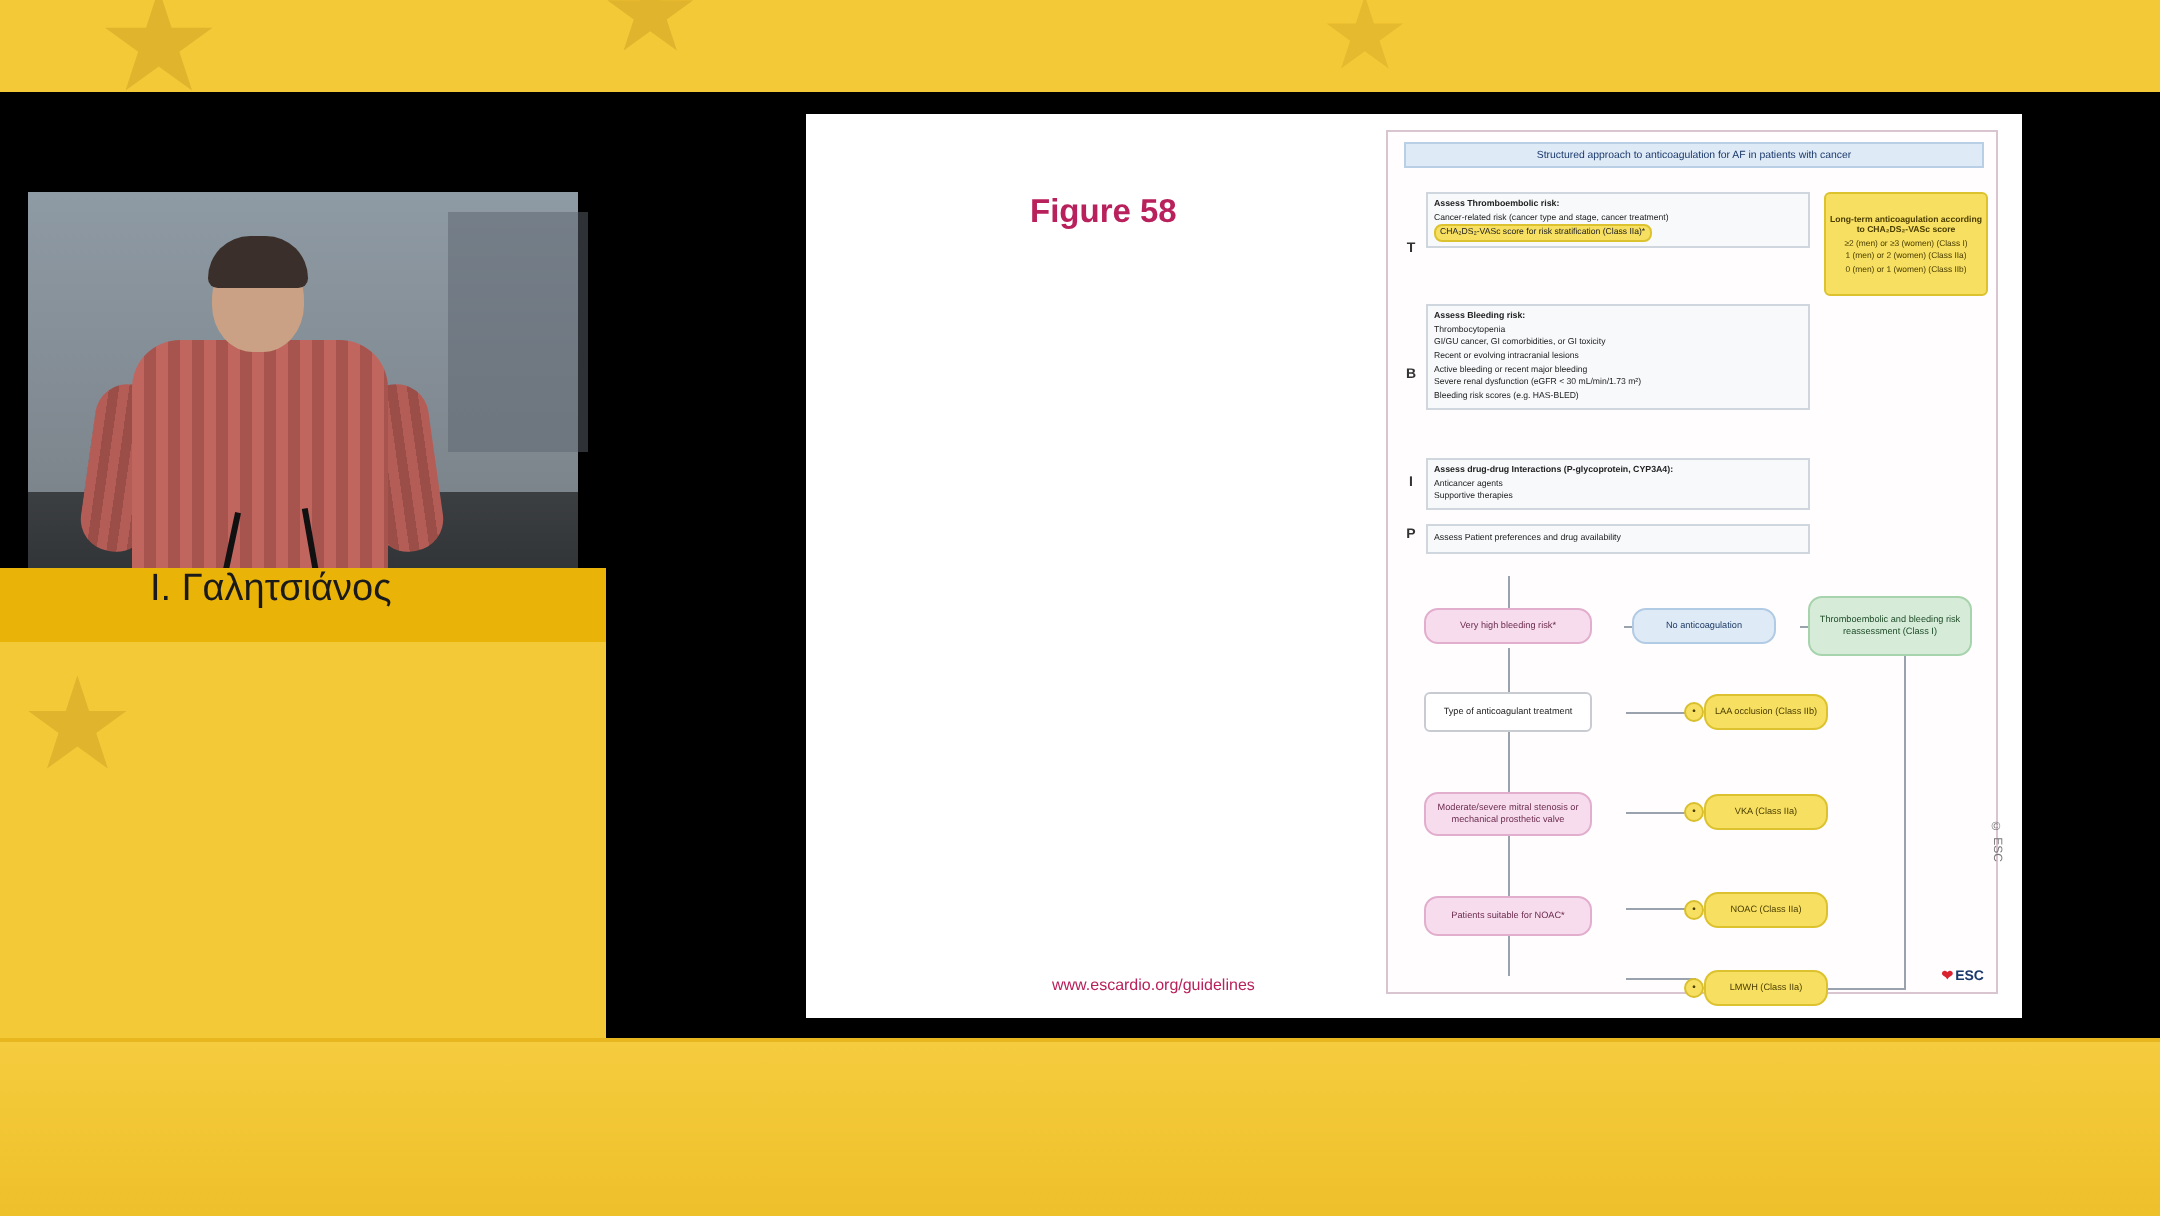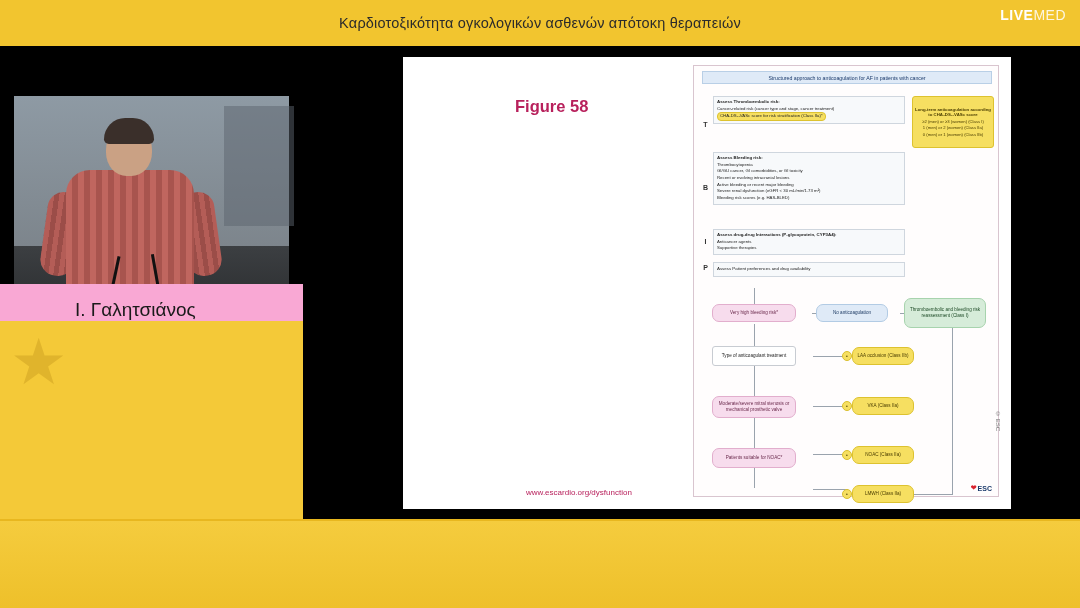--- a/index.html
+++ b/index.html
@@ -89,22 +89,22 @@
     background: #111; transform: rotate(-10deg);
   }
   .screen-bg {
     position: absolute; right: -5px; top: 10px; width: 70px; height: 120px;
     background: #5b646d; opacity: .5;
   }
 
   
   #speaker-band {
     position: absolute; left: 0; top: 284px; width: 303px; height: 37px;
-    background: #f9a8d4;
-    display: flex; align-items: flex-end;
+    background: #eab308;
+    display: flex; align-items: flex-start;
   }
   #speaker-name {
     color: #1a1a1a; font-size: 19px; margin-left: 75px;
   }
 
   
   #slide-area {
     position: absolute; left: 303px; top: 46px; width: 777px; height: 473px;
     background: #000;
   }
@@ -195,26 +195,20 @@
 
 <div id="root">
 
   <div class="star" style="left:48px; top:-14px;">★</div>
   <div class="star" style="left:300px; top:-22px; font-size:56px;">★</div>
   <div class="star" style="left:10px; top:330px; font-size:64px;">★</div>
   <div class="star" style="left:18px; top:530px; font-size:60px;">★</div>
   <div class="star" style="left:206px; top:520px; font-size:46px;">★</div>
   <div class="star" style="left:660px; top:-8px; font-size:50px; color:#e6ba2e;">★</div>
 
-  <div id="topbar">
-    <div class="title">Καρδιοτοξικότητα ογκολογικών ασθενών απότοκη θεραπειών</div>
-    <div id="logo-livemed">
-      <span>LIVE</span><span class="med">MED</span>
-    </div>
-  </div>
 
   <div id="video-panel">
     <div id="video-inner">
       <div class="room-wall"></div>
       <div class="screen-bg"></div>
       <div class="room-floor"></div>
       <div class="person-arm-l"></div>
       <div class="person-arm-r"></div>
       <div class="person-body"></div>
       <div class="person-head"></div>
@@ -313,21 +307,21 @@
         <div class="cls-badge" style="left:148px; top:384px;">•</div>
         <div class="cls-badge" style="left:148px; top:423px;">•</div>
 
         <div class="esc-diagram-logo">
           <span class="heart-glyph" style="font-size:7px;">❤</span>
           <span>ESC</span>
         </div>
       </div>
 
       <div id="copyright">© ESC</div>
-      <div id="url-link">www.escardio.org/dysfunction</div>
+      <div id="url-link">www.escardio.org/guidelines</div>
     </div>
   </div>
 
   <div id="bottom-band">
     
     
     
     
     
     

